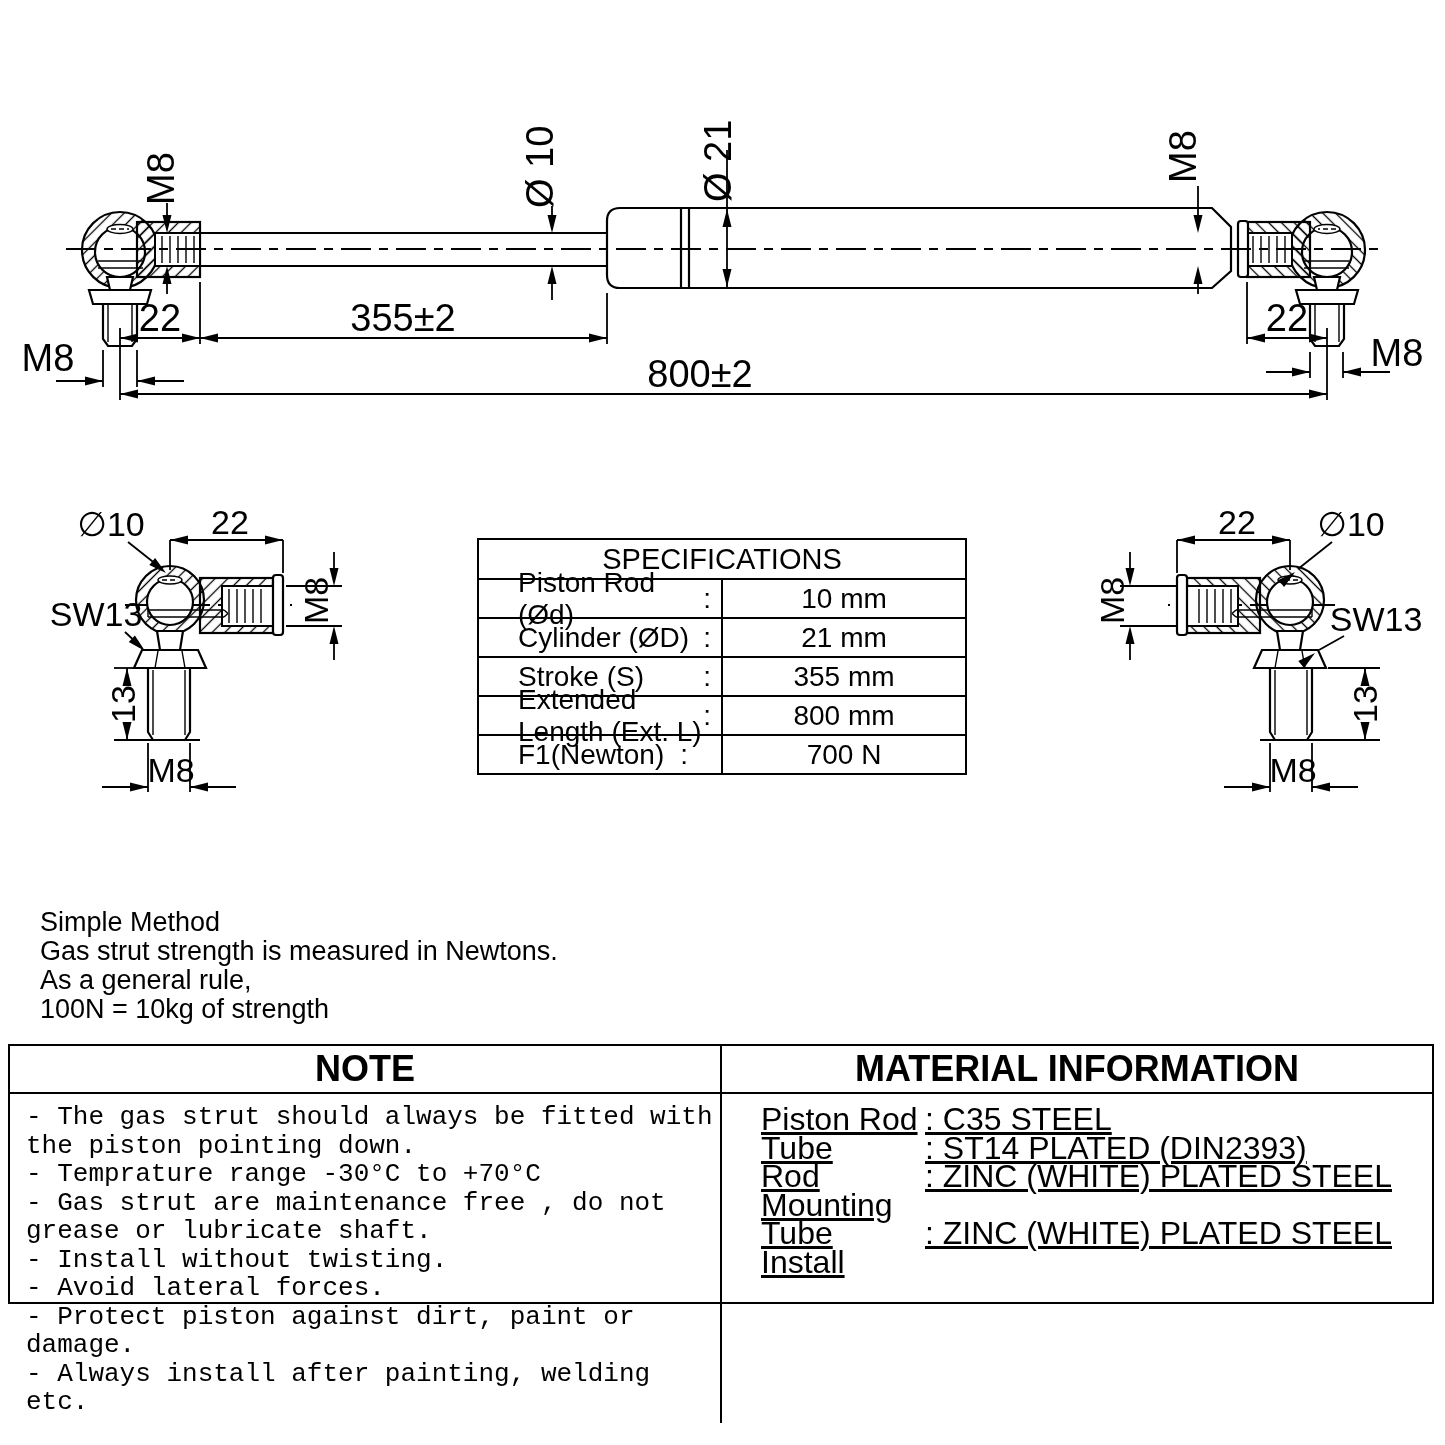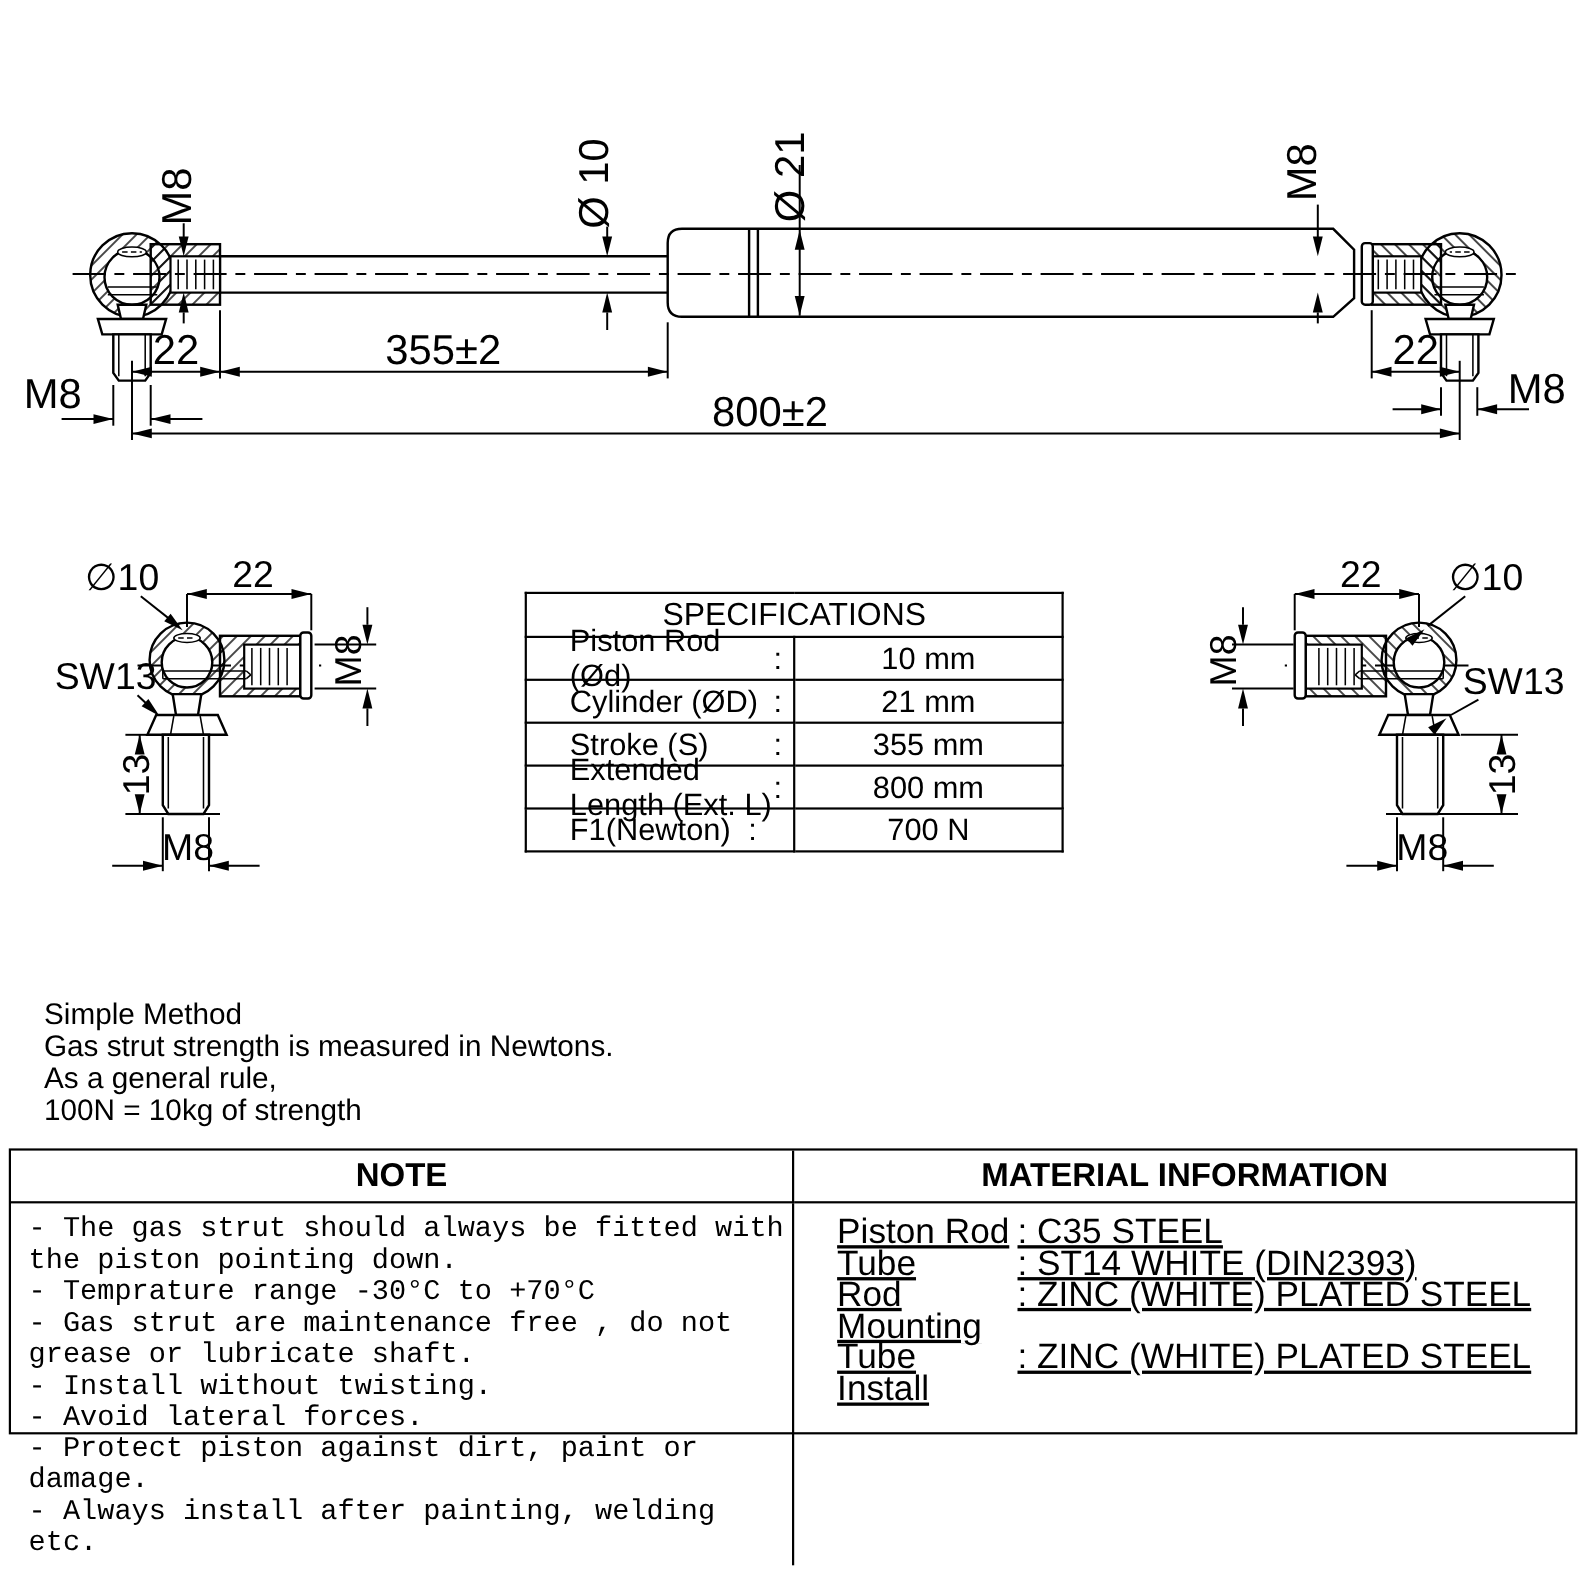--- a/index.html
+++ b/index.html
@@ -26,21 +26,21 @@
   .spec .colon-near .labflex{justify-content:flex-start;gap:16px;}
   .spec td.val{text-align:center;width:150px;}
   
   .method{position:absolute;left:40px;top:908px;font-size:27px;line-height:29px;}
   .bold{font-weight:normal;}
   
   .info{position:absolute;left:8px;top:1044px;width:1426px;height:260px;
         border:2.5px solid #000;display:grid;grid-template-columns:712px 1fr;
         grid-template-rows:48px 1fr;box-sizing:border-box;}
   .info .hdr{display:flex;align-items:center;justify-content:center;font-weight:bold;
-             font-size:30px;border-bottom:2.5px solid #000;}
+             font-size:36px;border-bottom:2.5px solid #000;}
   .info .leftcol{border-right:2.5px solid #000;}
   .note-body{padding:9px 6px 6px 16px;font-size:26px;line-height:28.5px;font-family:Liberation Mono, monospace;}
   .mat-body{padding:11px 6px 6px 39px;font-size:32px;line-height:28.5px;text-decoration:underline;}
   .mat-row{display:flex;}
   .mat-label{width:164px;flex:none;}
 </style>
 </head>
 <body>
 
 <div class="page">
@@ -348,21 +348,21 @@
       <div>- Protect piston against dirt, paint or damage.</div>
       <div>- Always install after painting, welding etc.</div>
     </div>
     <div class="mat-body">
       <div class="mat-row">
         <span class="mat-label">Piston Rod</span>
         <span>: C35 STEEL</span>
       </div>
       <div class="mat-row">
         <span class="mat-label">Tube</span>
-        <span>: ST14 WHITE (DIN2393)</span>
+        <span>: ST14 PLATED (DIN2393)</span>
       </div>
       <div class="mat-row">
         <span class="mat-label">Rod Mounting</span>
         <span>: ZINC (WHITE) PLATED STEEL</span>
       </div>
       <div class="mat-row">
         <span class="mat-label">Tube Install</span>
         <span>: ZINC (WHITE) PLATED STEEL</span>
       </div>
     </div>

